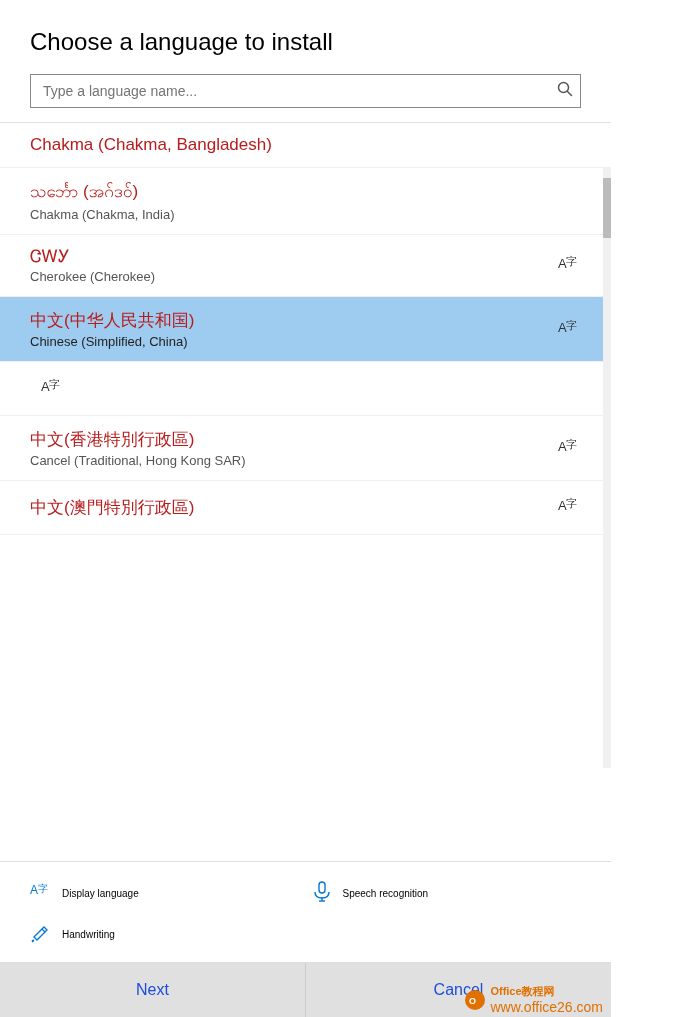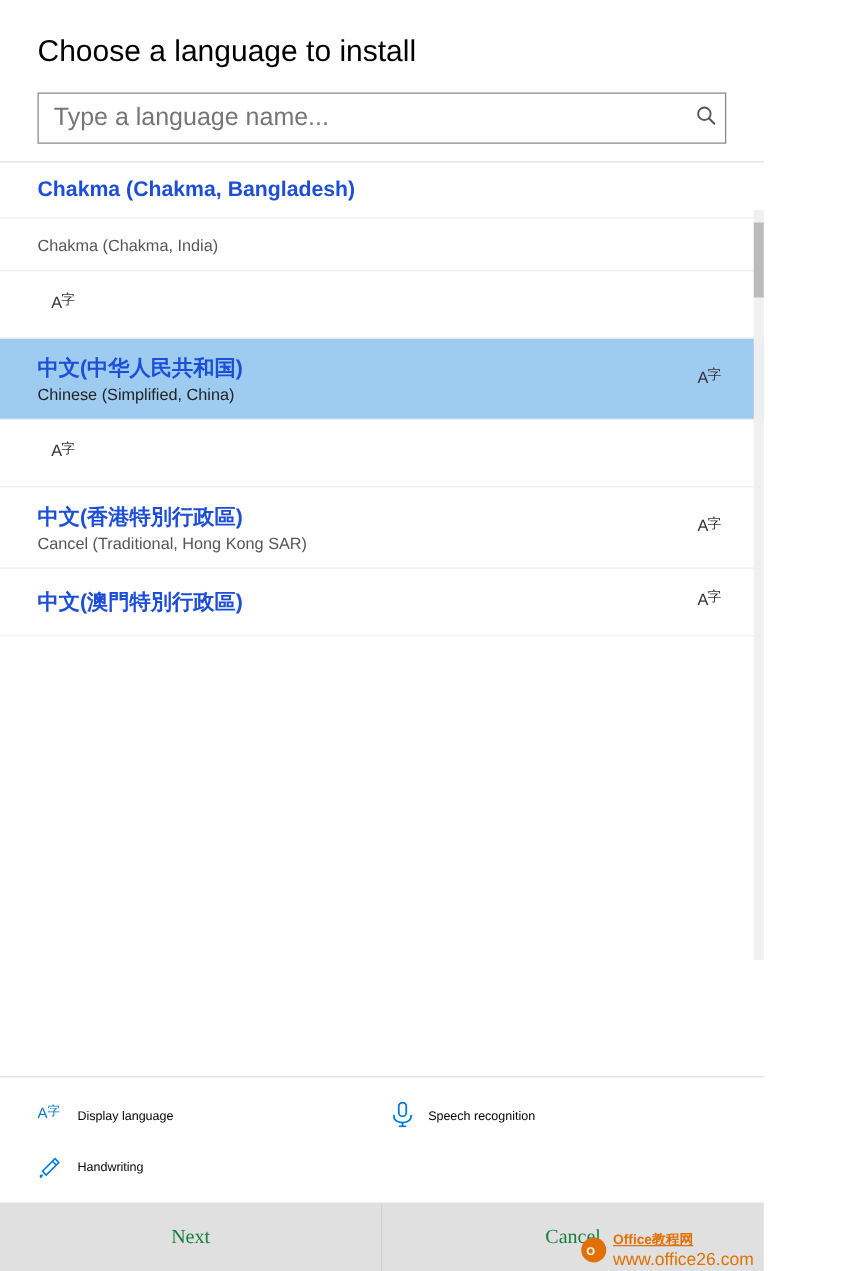--- a/index.html
+++ b/index.html
@@ -29,21 +29,21 @@
     }
 
     .search-container {
       padding: 0 30px 14px 30px;
     }
 
     .search-box {
       width: 100%;
       border: 1px solid #888;
       padding: 8px 36px 8px 12px;
-      font-size: 20px;
+      font-size: 14px;
       color: #333;
       outline: none;
       position: relative;
     }
 
     .search-wrapper {
       position: relative;
     }
 
     .search-icon-btn {
@@ -78,22 +78,22 @@
       background: #9ecbf0;
     }
 
     .lang-text {
       display: flex;
       flex-direction: column;
     }
 
     .lang-native {
       font-size: 17px;
-      color: #1d4ed8;
-      font-weight: 700;
+      color: #b91c1c;
+      font-weight: 400;
     }
 
     .lang-english {
       font-size: 13px;
       color: #555;
       margin-top: 2px;
     }
 
     .lang-item.selected .lang-english {
       color: #222;
@@ -137,22 +137,22 @@
       border-top: 1px solid #ddd;
     }
 
     .btn {
       flex: 1;
       padding: 18px 10px;
       font-size: 16px;
       border: none;
       cursor: pointer;
       background: #e0e0e0;
-      color: #15803d;
-      font-family: Liberation Serif, serif;
+      color: #1d4ed8;
+      font-family: Liberation Sans, sans-serif;
     }
 
     .btn:first-child {
       border-right: 1px solid #ccc;
     }
 
     .watermark {
       position: absolute;
       bottom: 2px;
       right: 8px;
@@ -208,25 +208,30 @@
   <div class="language-list">
 
     <div class="lang-item">
       <div class="lang-text">
         <span class="lang-native">Chakma (Chakma, Bangladesh)</span>
       </div>
     </div>
 
     <div class="lang-item">
       <div class="lang-text">
+        <span class="lang-native">သင်္ဘော (အဂ်ဒဝ်)</span>
         <span class="lang-english">Chakma (Chakma, India)</span>
       </div>
     </div>
 
     <div class="lang-item">
+      <div class="lang-text">
+        <span class="lang-native">ᏣᎳᎩ</span>
+        <span class="lang-english">Cherokee (Cherokee)</span>
+      </div>
       <span class="lang-icon">
         <svg width="24" height="24" viewBox="0 0 24 24" fill="none" xmlns="http://www.w3.org/2000/svg">
           <text x="1" y="17" font-size="13" fill="#333" font-family="Arial">A</text>
           <text x="9" y="14" font-size="11" fill="#333" font-family="serif">字</text>
         </svg>
       </span>
     </div>
 
     <div class="lang-item selected">
       <div class="lang-text">
@@ -325,18 +330,18 @@
     <button class="btn">Next</button>
     <button class="btn">Cancel</button>
   </div>
 
   <div class="watermark">
     <svg class="watermark-logo" viewBox="0 0 22 22" xmlns="http://www.w3.org/2000/svg">
       <circle cx="11" cy="11" r="10" fill="#e07000"></circle>
       <text x="5" y="15" font-size="9" fill="white" font-family="Arial" font-weight="bold">O</text>
     </svg>
     <div>
-      <div style="font-weight:bold; font-size:11px; color:#e07000;text-decoration:underline;">Office教程网</div>
+      <div style="font-weight:bold; font-size:11px; color:#e07000;">Office教程网</div>
       <div style="font-size:14px; color:#e07000;">www.office26.com</div>
     </div>
   </div>
 
 </div>
 
 </body></html>

